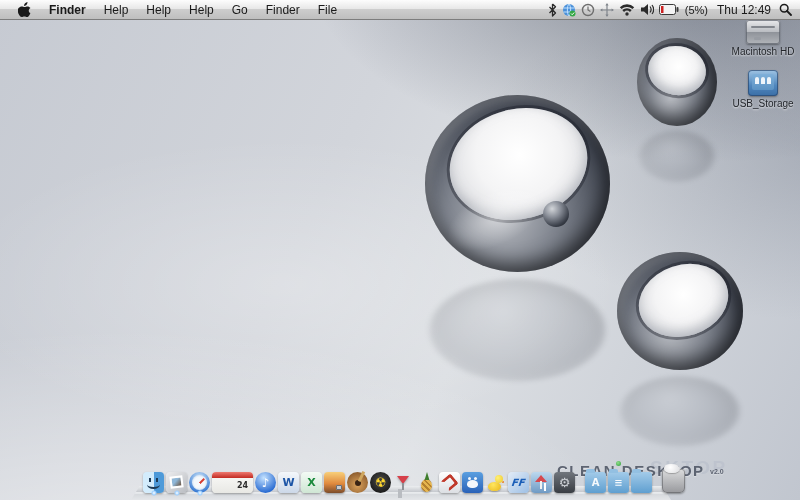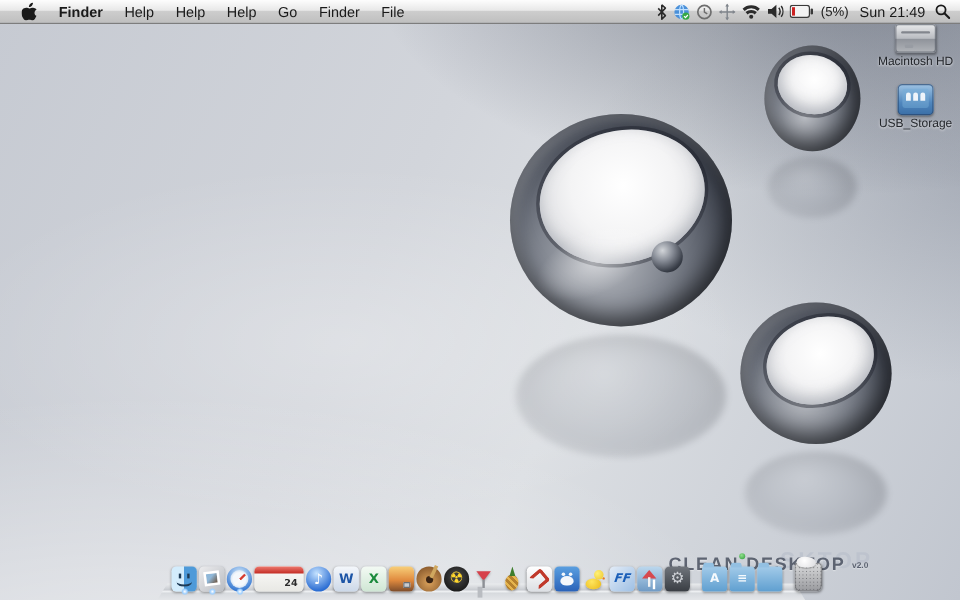--- a/index.html
+++ b/index.html
@@ -187,21 +187,21 @@
           </svg>
       </span>
       <span class="stat">
         <svg width="20" height="11" viewBox="0 0 20 11">
             <rect x="0.5" y="0.5" width="16" height="10" rx="2" fill="#f3f3f3" stroke="#3a3a3a"></rect>
             <rect x="2" y="2" width="2.5" height="7" fill="#cc2222"></rect>
             <rect x="17.5" y="3" width="2" height="5" rx="1" fill="#3a3a3a"></rect>
           </svg>
       </span>
       <span class="mb-text">(5%)</span>
-      <span class="clocktxt">Sun 21:49</span>
+      <span class="clocktxt">Thu 12:49</span>
       <span class="stat">
         <svg width="13" height="13" viewBox="0 0 13 13">
             <circle cx="5.2" cy="5.2" r="3.8" fill="none" stroke="#1a1a1a" stroke-width="1.5"></circle>
             <path d="M8 8l4 4" stroke="#1a1a1a" stroke-width="1.8" stroke-linecap="round"></path>
           </svg>
       </span>
     </div>
   </div>
 
   <div class="sphere" style="left:425px;top:95px;width:185px;height:177px;">

